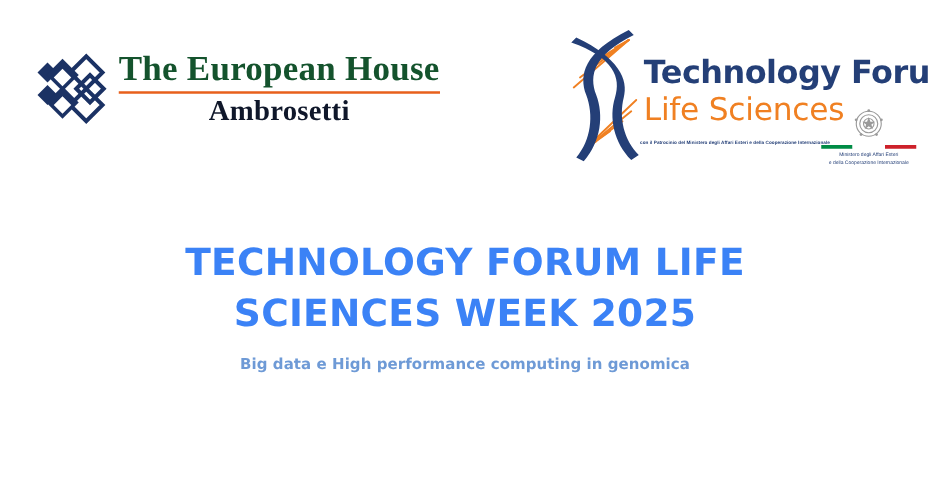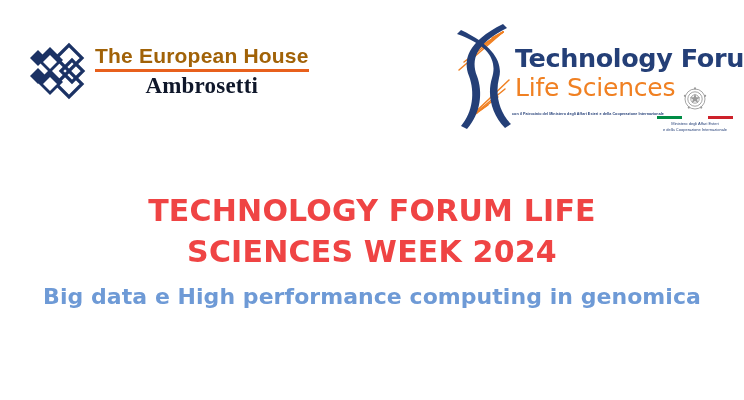--- a/index.html
+++ b/index.html
@@ -45,24 +45,24 @@
     flex: 0 0 auto;
     margin-right: 9px;
   }
   .amb-words {
     display: flex;
     flex-direction: column;
     align-items: center;
     line-height: 1;
   }
   .amb-top {
-    font-family: Liberation Sans, sans-serif;
-    font-weight: bold;
-    font-size: 21px;
-    color: #a16207;
+    font-family: Liberation Serif, serif;
+    font-weight: bold;
+    font-size: 28px;
+    color: #14532d;
     letter-spacing: 0.2px;
     white-space: nowrap;
   }
   .amb-rule {
     width: 100%;
     height: 2.4px;
     background: #E8601C;
     margin: 3px 0 2px 0;
   }
   .amb-bottom {
@@ -161,29 +161,29 @@
     left: 0;
     top: 190px;
     width: 744px;
     text-align: center;
   }
   .headline {
     font-family: "DejaVu Sans", sans-serif;
     font-weight: bold;
     font-size: 30px;
     line-height: 1.38;
-    color: #ef4444;
+    color: #3b82f6;
     letter-spacing: 0.2px;
     margin: 0;
     padding: 0 95px;
   }
   .subtitle {
     font-family: "DejaVu Sans", sans-serif;
     font-weight: bold;
-    font-size: 22px;
+    font-size: 12px;
     color: #6E9AD6;
     letter-spacing: 0.05px;
     margin: 11px 0 0 0;
     white-space: nowrap;
   }
 </style>
 </head>
 <body>
 
 <div id="slide">
@@ -274,18 +274,18 @@
         </div>
         <div class="ministry-text">Ministero degli Affari Esteri</div>
         <div class="ministry-text">e della Cooperazione Internazionale</div>
       </div>
     </div>
   </div>
 
   <div class="headline-block">
     <div class="headline">
       <span>TECHNOLOGY FORUM LIFE</span><br>
-      <span>SCIENCES WEEK 2024</span>
+      <span>SCIENCES WEEK 2025</span>
     </div>
     <div class="subtitle">Big data e High performance computing in genomica</div>
   </div>
 
 </div>
 
 </body></html>

